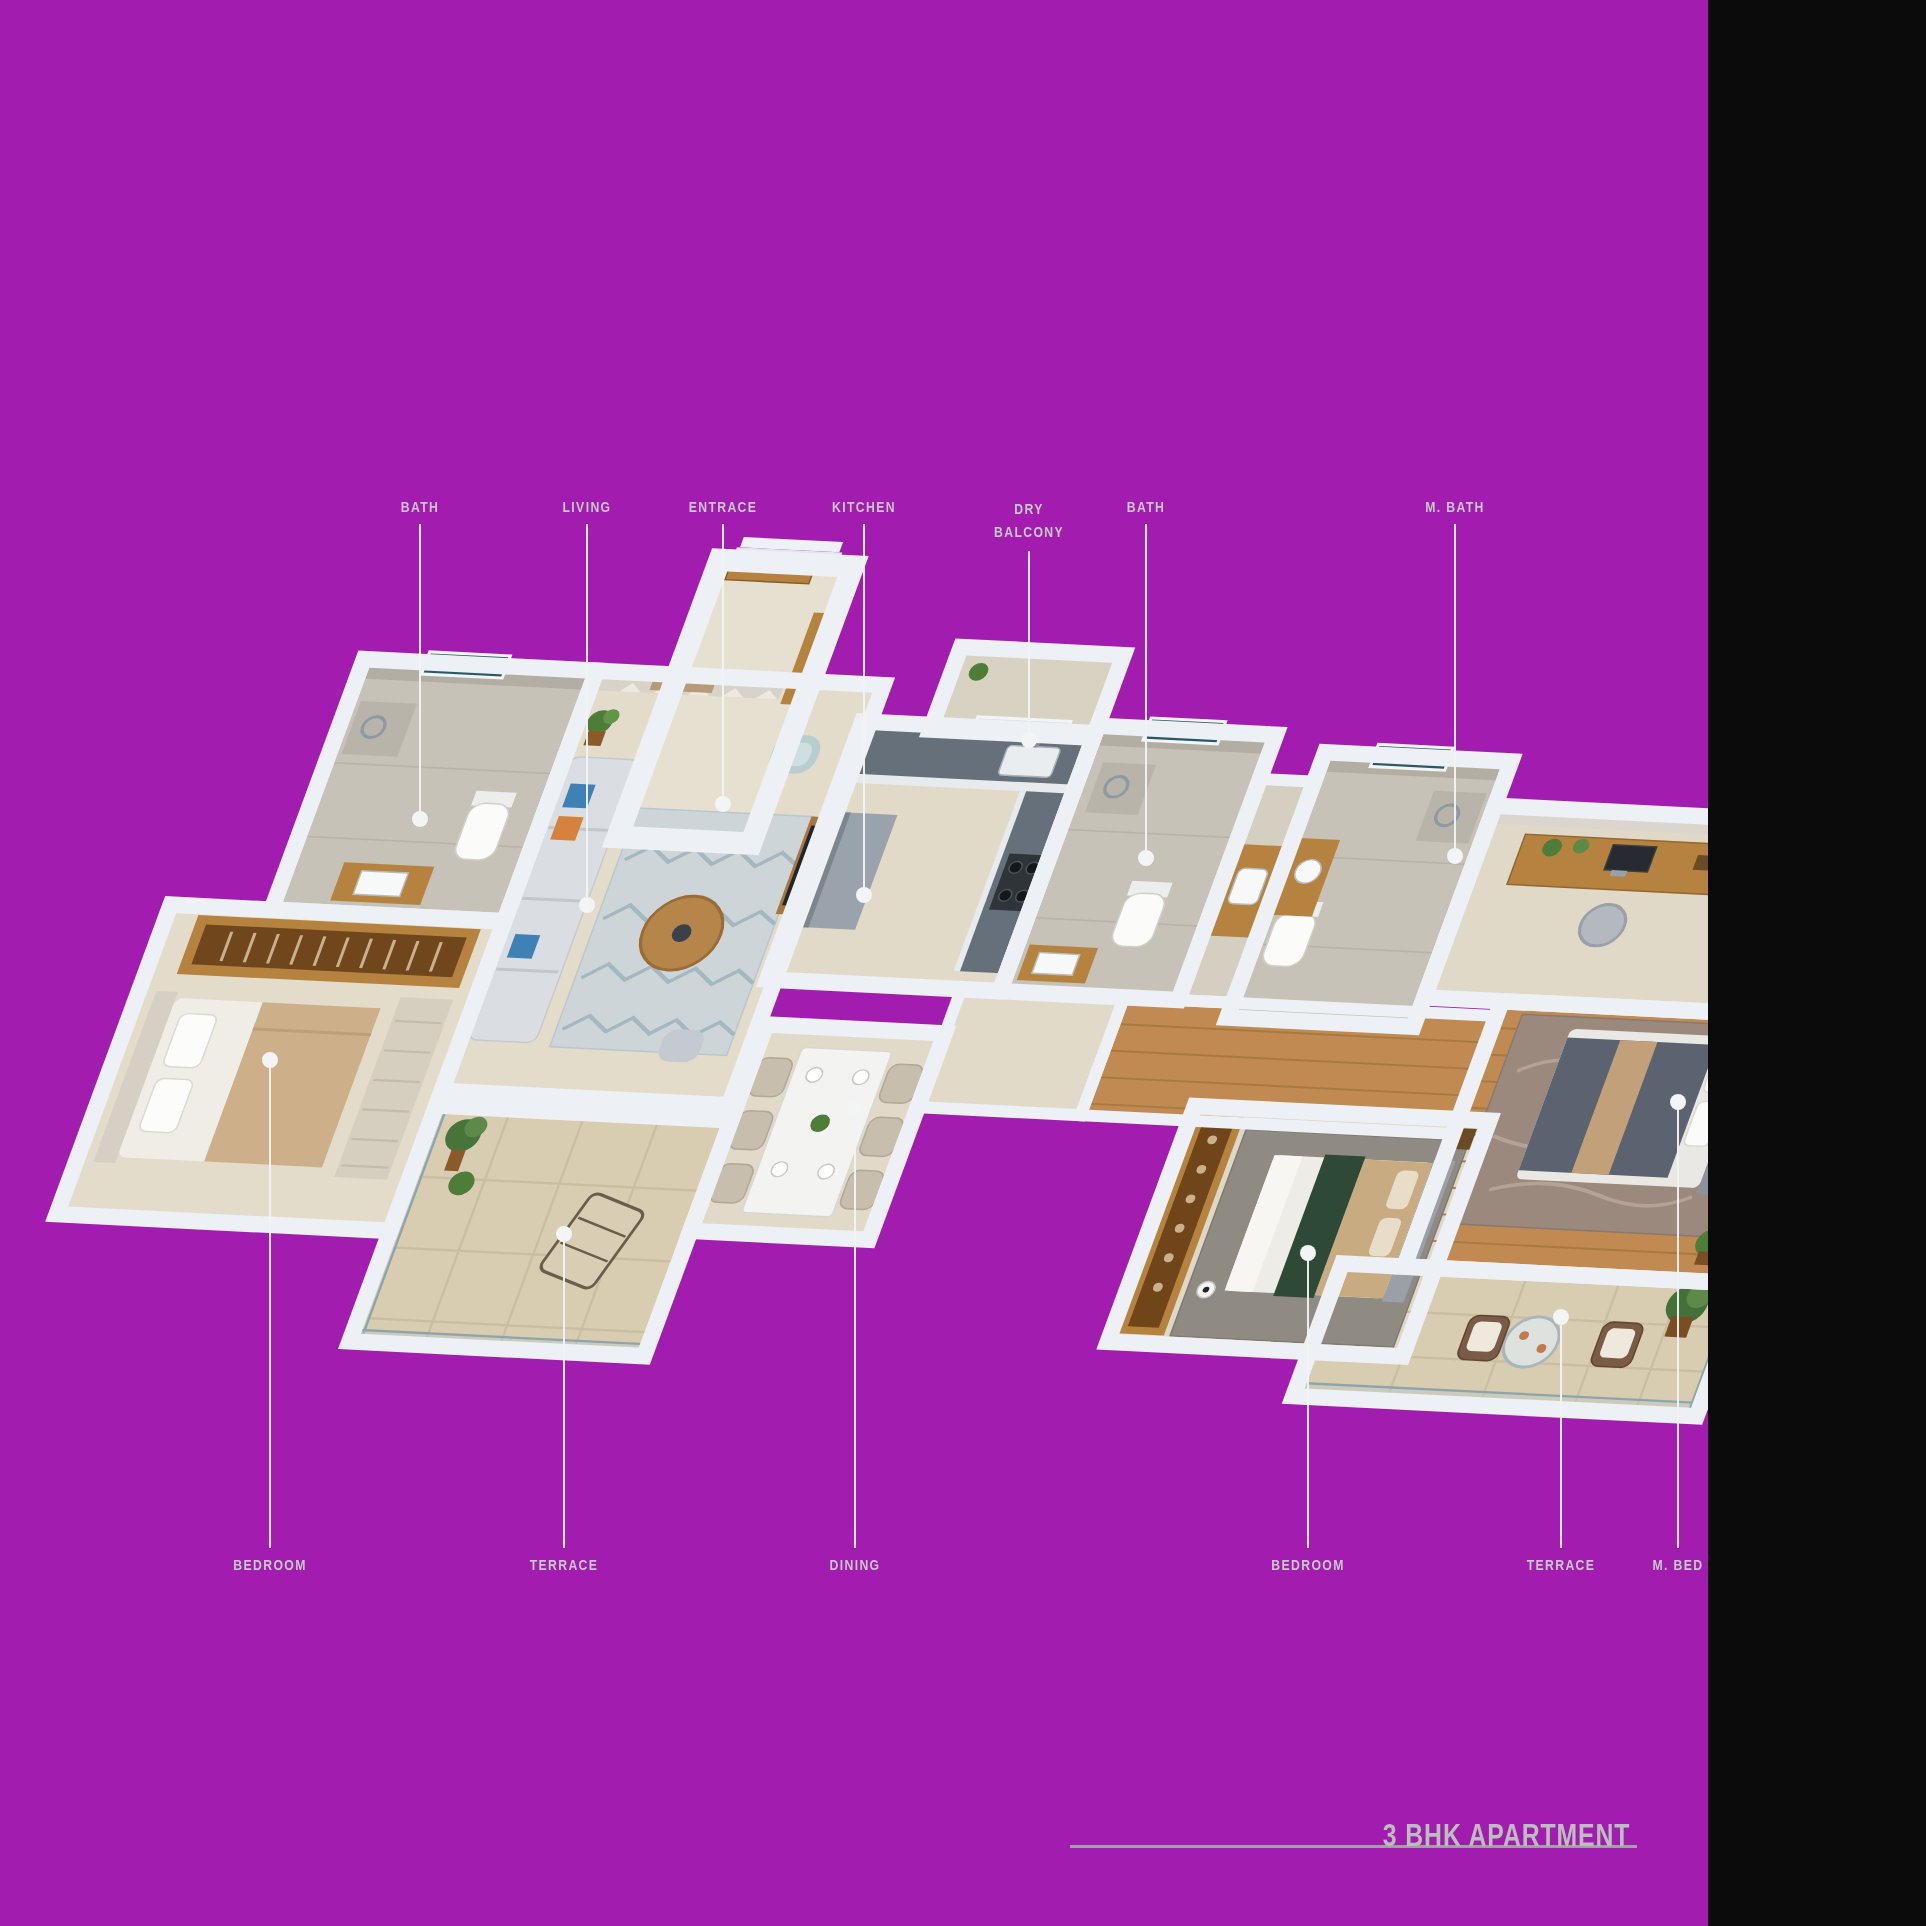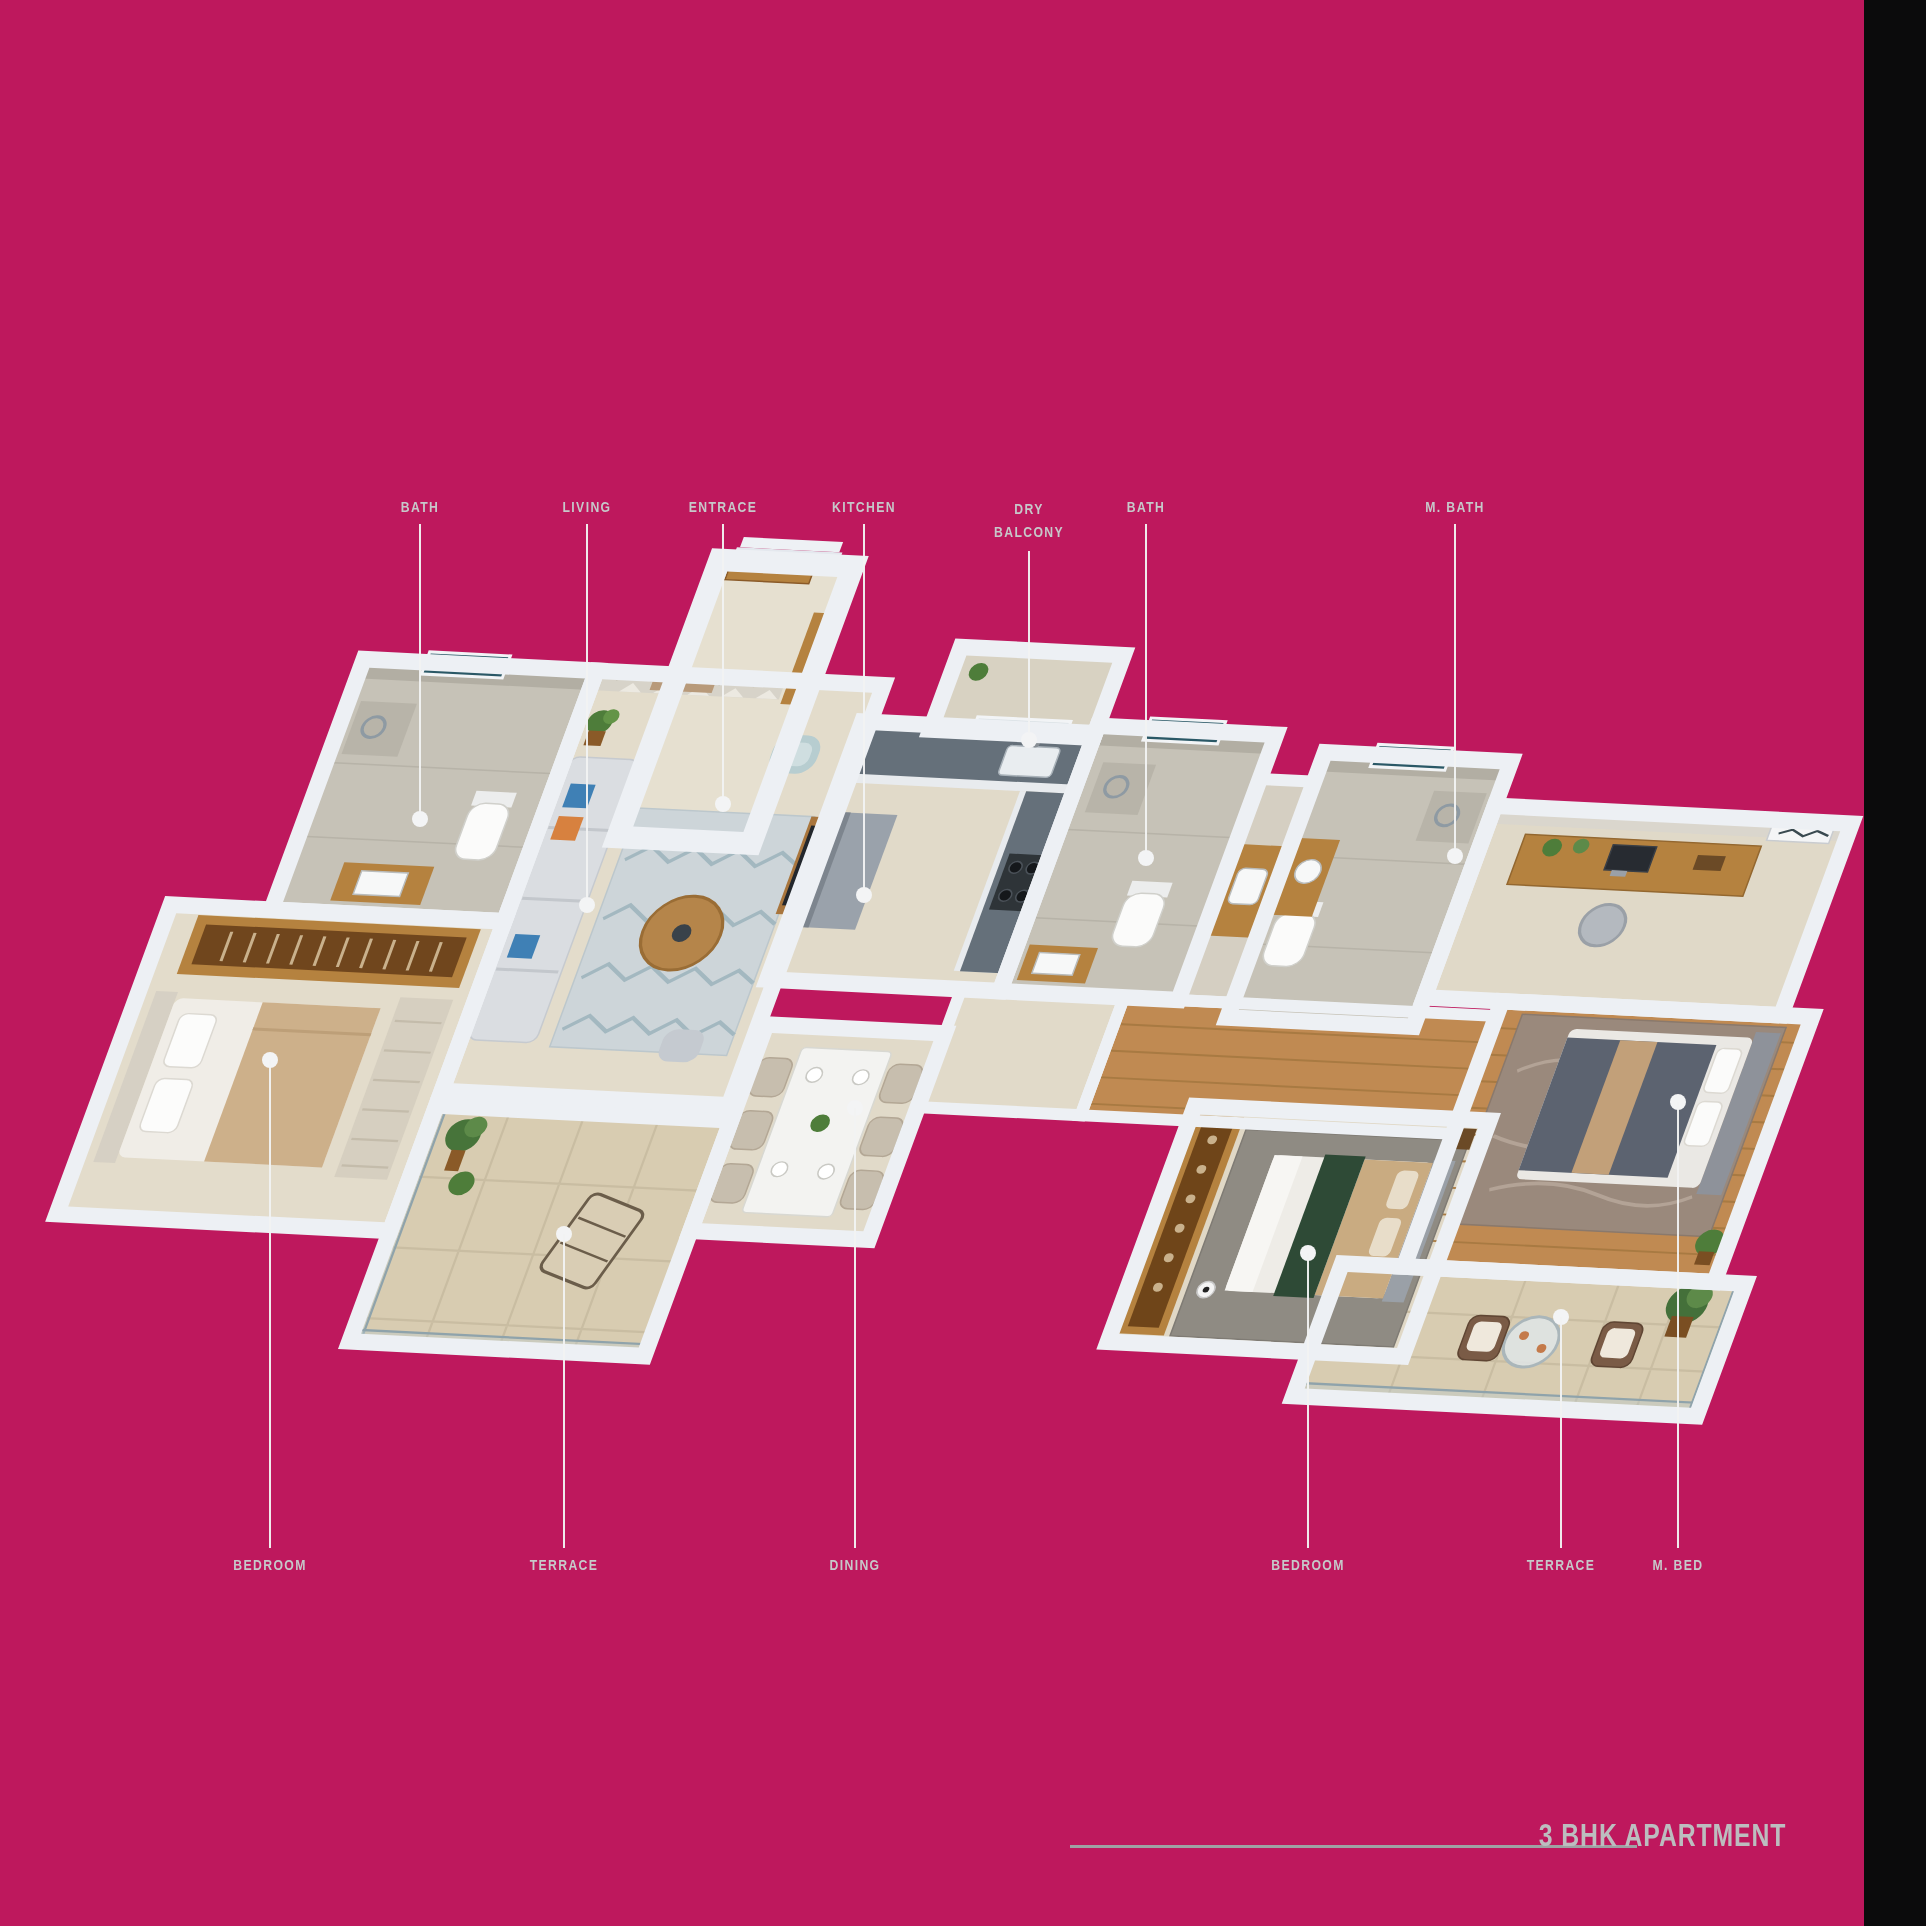--- a/index.html
+++ b/index.html
@@ -1,16 +1,16 @@
 <!DOCTYPE html>
 <html style="font-size:8.6px"><head>
 <meta charset="utf-8">
 <style>
   html,body{margin:0;padding:0;background:#0b0b0c;}
-  .stage{position:relative;width:1864px;height:1926px;background:#be185d;overflow:hidden;
+  .stage{position:relative;width:1708px;height:1926px;background:#a21caf;overflow:hidden;
          font-family:"Liberation Sans",sans-serif;}
   .plan-svg{position:absolute;left:0;top:0;}
   .co{position:absolute;width:0;top:0;height:1926px;}
   .co-label{position:absolute;left:0;display:inline-block;white-space:nowrap;
             color:#c7c8ca;font-weight:bold;font-size:14.4px;line-height:16px;letter-spacing:1.6px;
             transform:translateX(-50%) scaleX(0.85);}
   .co-label.wrap{white-space:normal;width:112px;margin-left:-56px;text-align:center;
                  transform:scaleX(0.85);line-height:22.5px;}
   .co-line{position:absolute;left:-1.1px;width:2.1px;background:#f1f2f3;opacity:.96;}
   .co-dot{position:absolute;left:-8px;width:16px;height:16px;margin-top:-8px;

